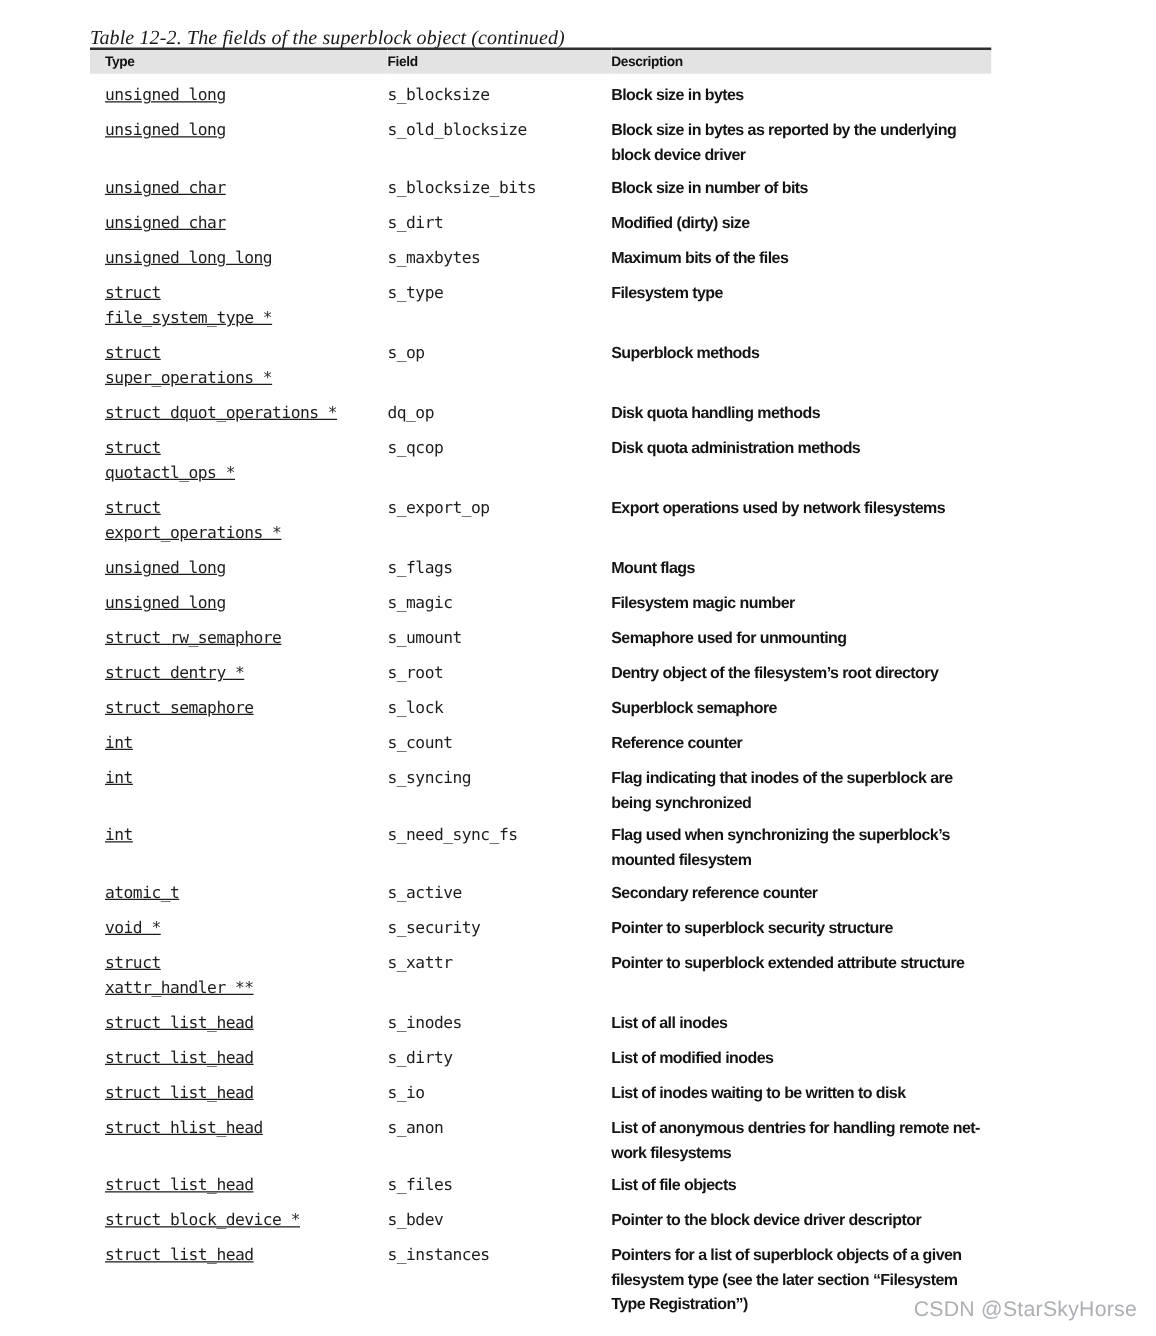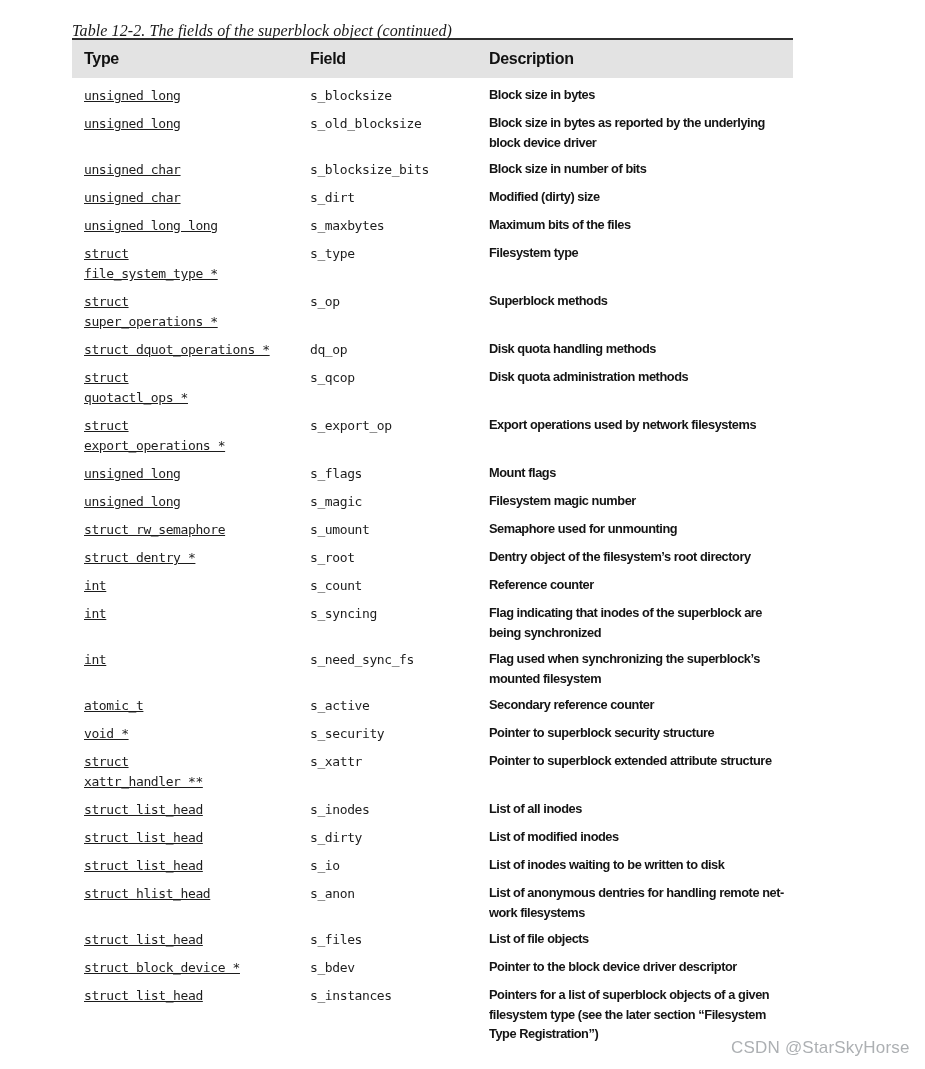--- a/index.html
+++ b/index.html
@@ -31,24 +31,24 @@
     table-layout: fixed;
   }
   col.c-type  { width: 238px; }
   col.c-field { width: 179px; }
   col.c-desc  { width: 304px; }
   thead th {
     background: #e3e3e3;
     border-top: 2px solid #2f2f2f;
     text-align: left;
     vertical-align: middle;
-    height: 39px;
+    height: 20px;
     font-family: "Liberation Sans", sans-serif;
     font-weight: 700;
-    font-size: 16px;
+    font-size: 11px;
     letter-spacing: -0.3px;
     color: #111111;
     padding: 0;
   }
   thead th.col-type { padding-left: 12px; }
   tbody td {
     vertical-align: top;
     padding: 8px 0 0 0;
     white-space: pre-line;
     line-height: 20px;
@@ -168,20 +168,25 @@
         <td class="col-type">struct rw_semaphore</td>
         <td class="col-field">s_umount</td>
         <td class="col-desc">Semaphore used for unmounting</td>
       </tr>
       <tr>
         <td class="col-type">struct dentry *</td>
         <td class="col-field">s_root</td>
         <td class="col-desc">Dentry object of the filesystem’s root directory</td>
       </tr>
       <tr>
+        <td class="col-type">struct semaphore</td>
+        <td class="col-field">s_lock</td>
+        <td class="col-desc">Superblock semaphore</td>
+      </tr>
+      <tr>
         <td class="col-type">int</td>
         <td class="col-field">s_count</td>
         <td class="col-desc">Reference counter</td>
       </tr>
       <tr>
         <td class="col-type">int</td>
         <td class="col-field">s_syncing</td>
         <td class="col-desc">Flag indicating that inodes of the superblock are
 being synchronized</td>
       </tr>

